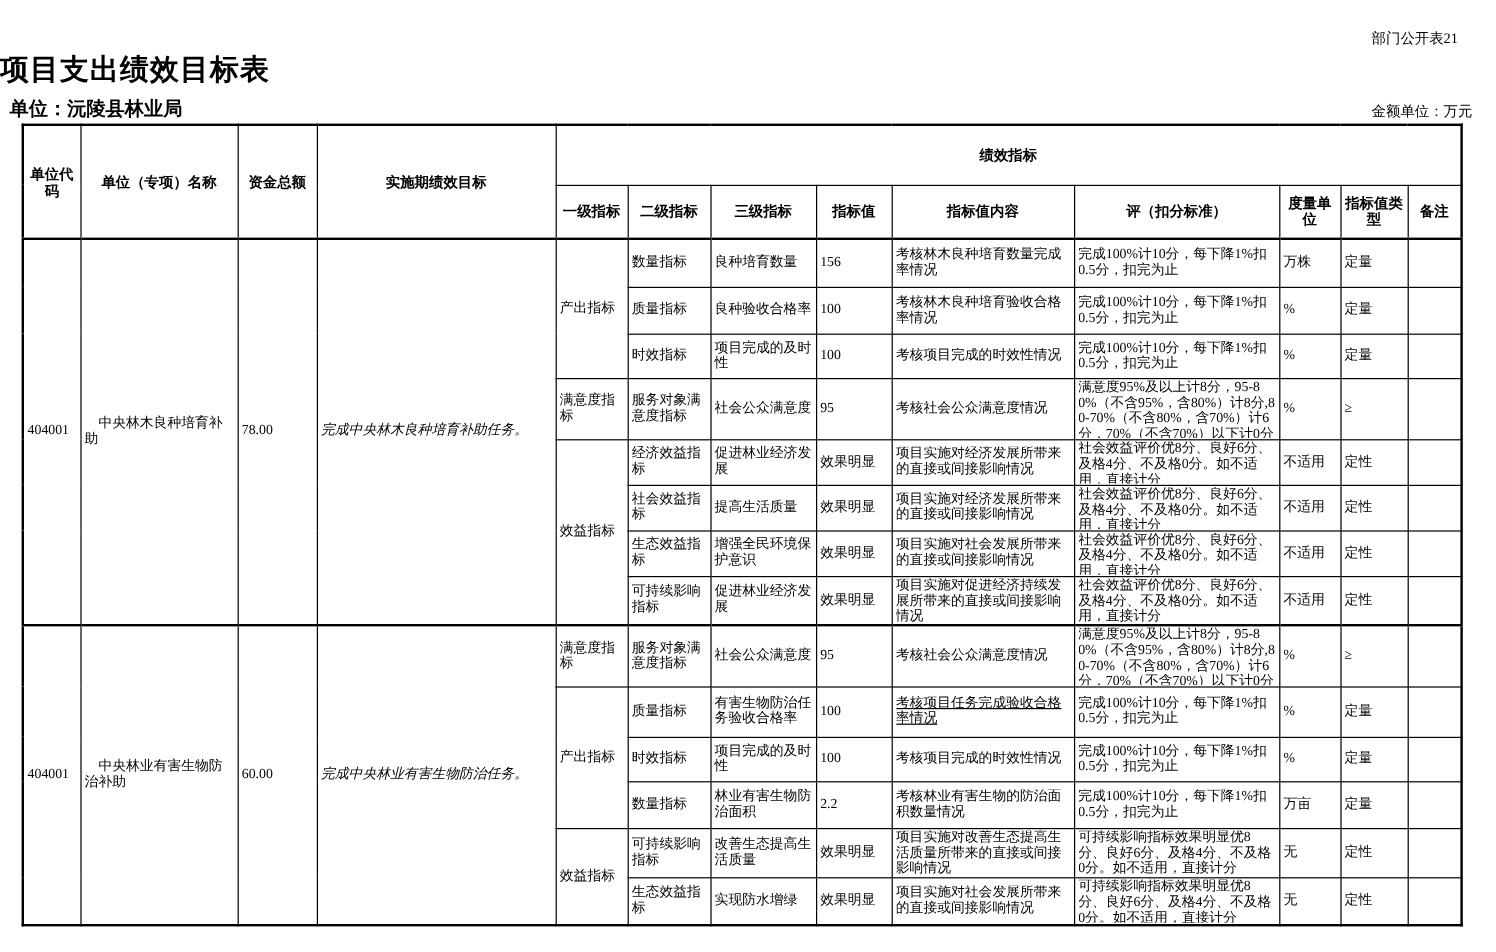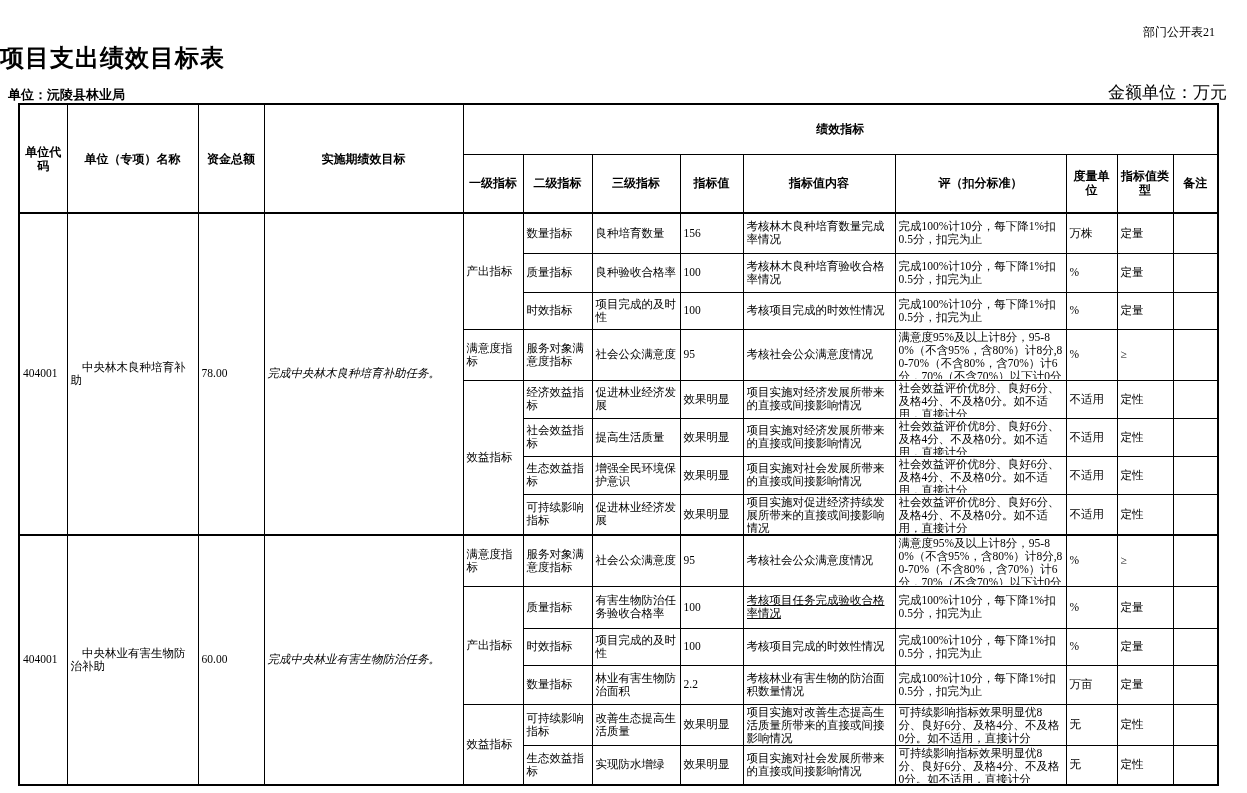--- a/index.html
+++ b/index.html
@@ -10,42 +10,42 @@
   }
   .sheet-label { position:absolute; top:24px; right:32px; font-size:12px; }
   .page-title {
     position:absolute; top:42px; left:0; width:100%;
     text-align:left; font-size:24px; font-weight:bold; letter-spacing:1px;
   }
   .meta-row {
     position:absolute; top:81px; left:8px; right:20px;
     display:flex; justify-content:space-between; align-items:flex-end;
   }
-  .unit-label  { font-size:13px; font-weight:bold; }
-  .amount-unit { font-size:17px; }
+  .unit-label  { font-size:16px; font-weight:bold; }
+  .amount-unit { font-size:12px; }
 
   table.perf {
     position:absolute; top:103px; left:18px;
     width:1199px; border-collapse:collapse; table-layout:fixed;
     border:2px solid #000;
   }
   table.perf th, table.perf td {
     border:1px solid #000;
     padding:1px 3px;
     vertical-align:middle;
     overflow:hidden;
     word-break:break-all;
   }
   table.perf th {
     font-size:12px; font-weight:bold; text-align:center;
     line-height:14px;
   }
   table.perf td { font-size:11.5px; line-height:13px; text-align:left; }
   tr.hdr-top    { height:50px; }
-  tr.hdr-sub    { height:59px; }
+  tr.hdr-sub    { height:45px; }
   tr.project-start td { border-top:2px solid #000; }
 
   td.td-code   { padding-left:4px; }
   td.td-name   { font-size:11.5px; text-indent:1em; padding:1px 2px; }
   td.td-funds  { text-align:right; padding-right:2px; }
   td.td-target { padding-left:3px;font-style:italic; }
   td.td-l1     { font-size:11px; padding:1px 2px; }
   .clipbox     { overflow:hidden; }
 </style>
 </head>

